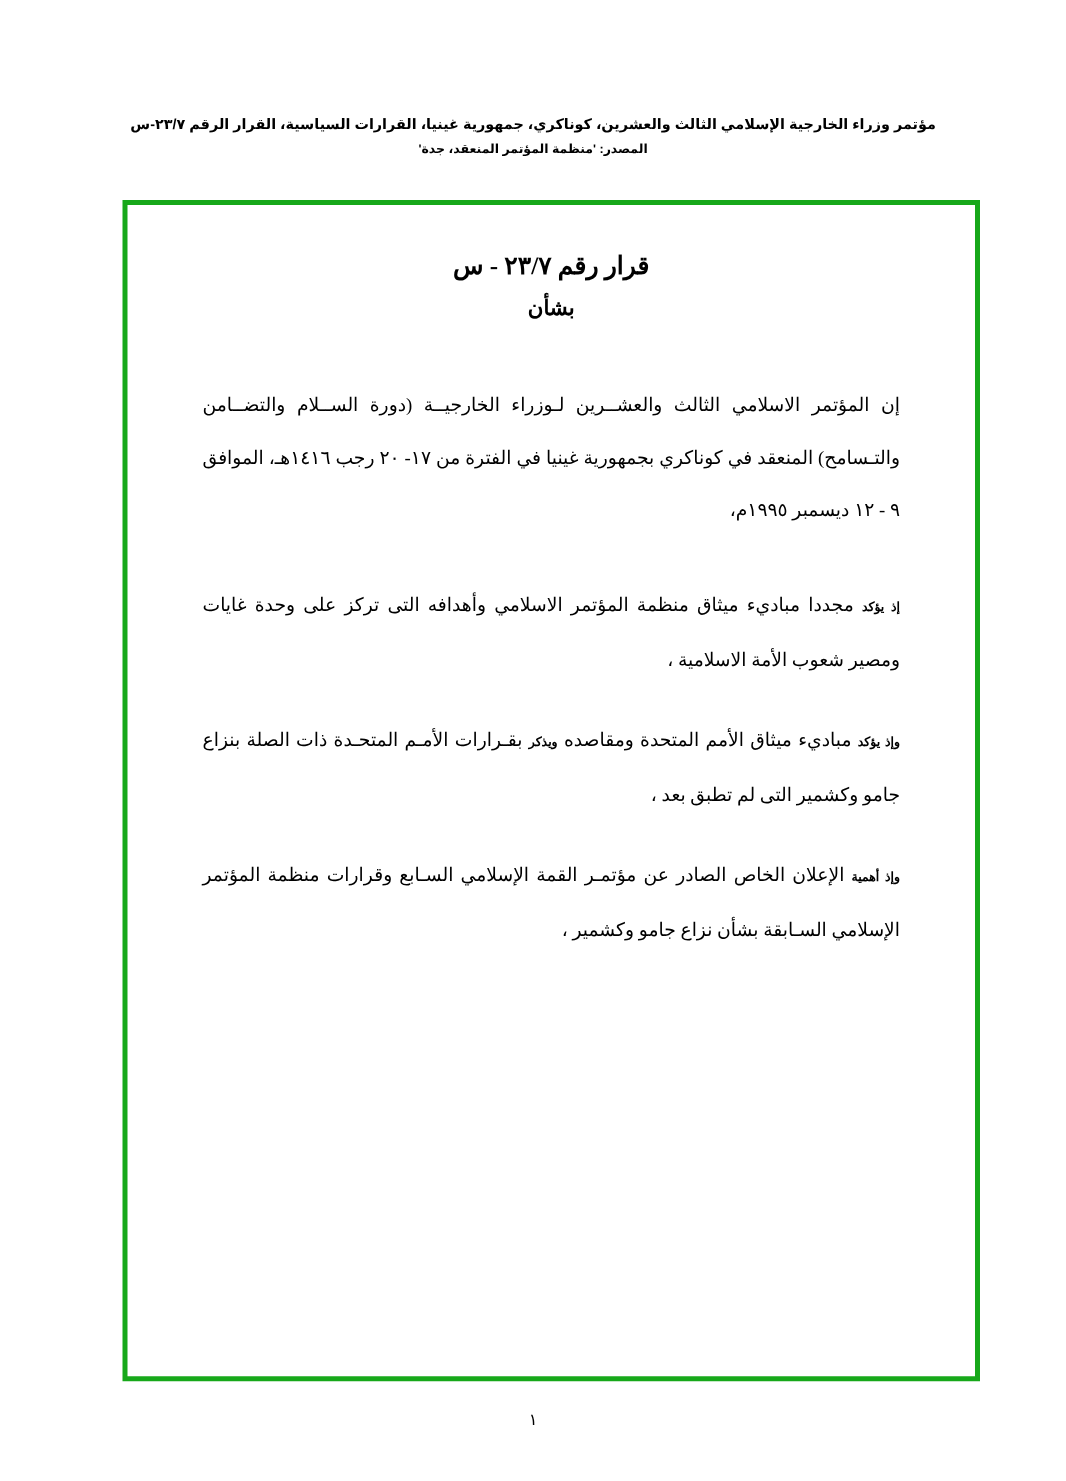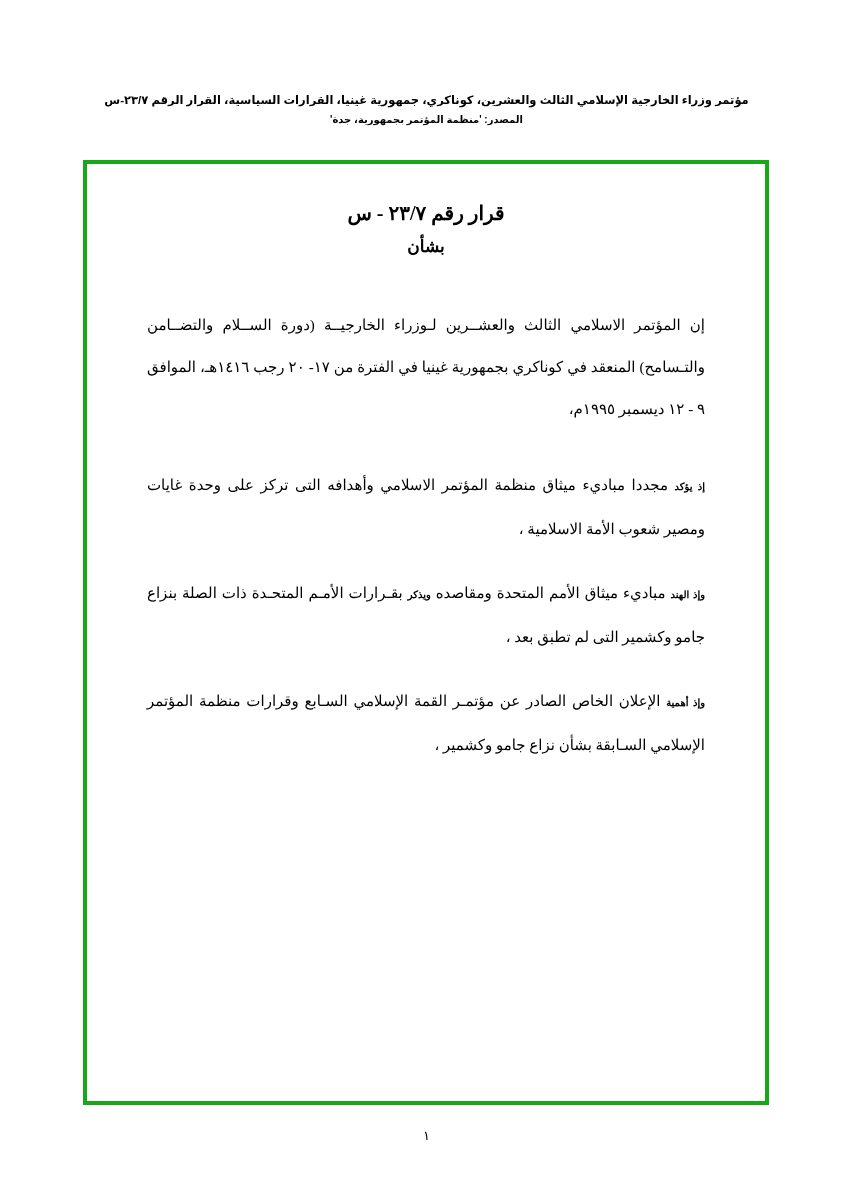--- a/index.html
+++ b/index.html
@@ -43,21 +43,21 @@
     font-family: "Liberation Sans", "DejaVu Sans", sans-serif;
     font-size: 10px;
     font-weight: bold;
     margin-top: 6px;
   }
 
   
   .frame {
     position: absolute;
     top: 160px;
-    left: 83px;
+    left: 98px;
     width: 686px;
     height: 945px;
     border: 4px solid #17a81a;
     box-sizing: border-box;
     background: #ffffff;
   }
   .frame-inner {
     position: absolute;
     top: 0;
     left: 0;
@@ -114,39 +114,39 @@
     font-size: 13px;
   }
 </style>
 </head>
 <body>
 
 <div class="page">
 
   <div class="doc-header">
     <div class="header-line-1">مؤتمر وزراء الخارجية الإسلامي الثالث والعشرين، كوناكري، جمهورية غينيا، القرارات السياسية، القرار الرقم ٢٣/٧-س</div>
-    <div class="header-line-2">المصدر:  'منظمة المؤتمر بجمهورية، جدة'</div>
+    <div class="header-line-2">المصدر:  'منظمة المؤتمر المنعقد، جدة'</div>
   </div>
 
   <div class="frame">
     <div class="frame-inner">
 
       <div class="title-block">
         <div class="title-line">قرار رقم ٢٣/٧ - س</div>
         <div class="title-line small">بشأن</div>
       </div>
 
       <p class="para preamble">إن المؤتمر الاسلامي الثالث والعشــرين لـوزراء الخارجيــة (دورة الســلام والتضــامن والتـسامح) المنعقد في كوناكري بجمهورية غينيا في الفترة من ١٧- ٢٠ رجب ١٤١٦هـ، الموافق ٩ - ١٢ ديسمبر ١٩٩٥م،</p>
 
       <p class="para">
         <b>إذ يؤكد</b><span> مجددا مباديء ميثاق منظمة المؤتمر الاسلامي وأهدافه التى تركز على  وحدة غايات ومصير شعوب الأمة الاسلامية ،</span>
       </p>
 
       <p class="para">
-        <b>وإذ الهند</b><span> مباديء ميثاق الأمم المتحدة ومقاصده </span><b>ويذكر</b><span> بقـرارات الأمـم المتحـدة ذات الصلة بنزاع جامو وكشمير التى لم تطبق بعد ،</span>
+        <b>وإذ يؤكد</b><span> مباديء ميثاق الأمم المتحدة ومقاصده </span><b>ويذكر</b><span> بقـرارات الأمـم المتحـدة ذات الصلة بنزاع جامو وكشمير التى لم تطبق بعد ،</span>
       </p>
 
 
 
       <p class="para">
         <b>وإذ أهمية</b><span> الإعلان الخاص الصادر عن مؤتمـر القمة الإسلامي السـابع وقرارات منظمة المؤتمر الإسلامي السـابقة بشأن نزاع جامو وكشمير ،</span>
       </p>
 
 
     </div>

